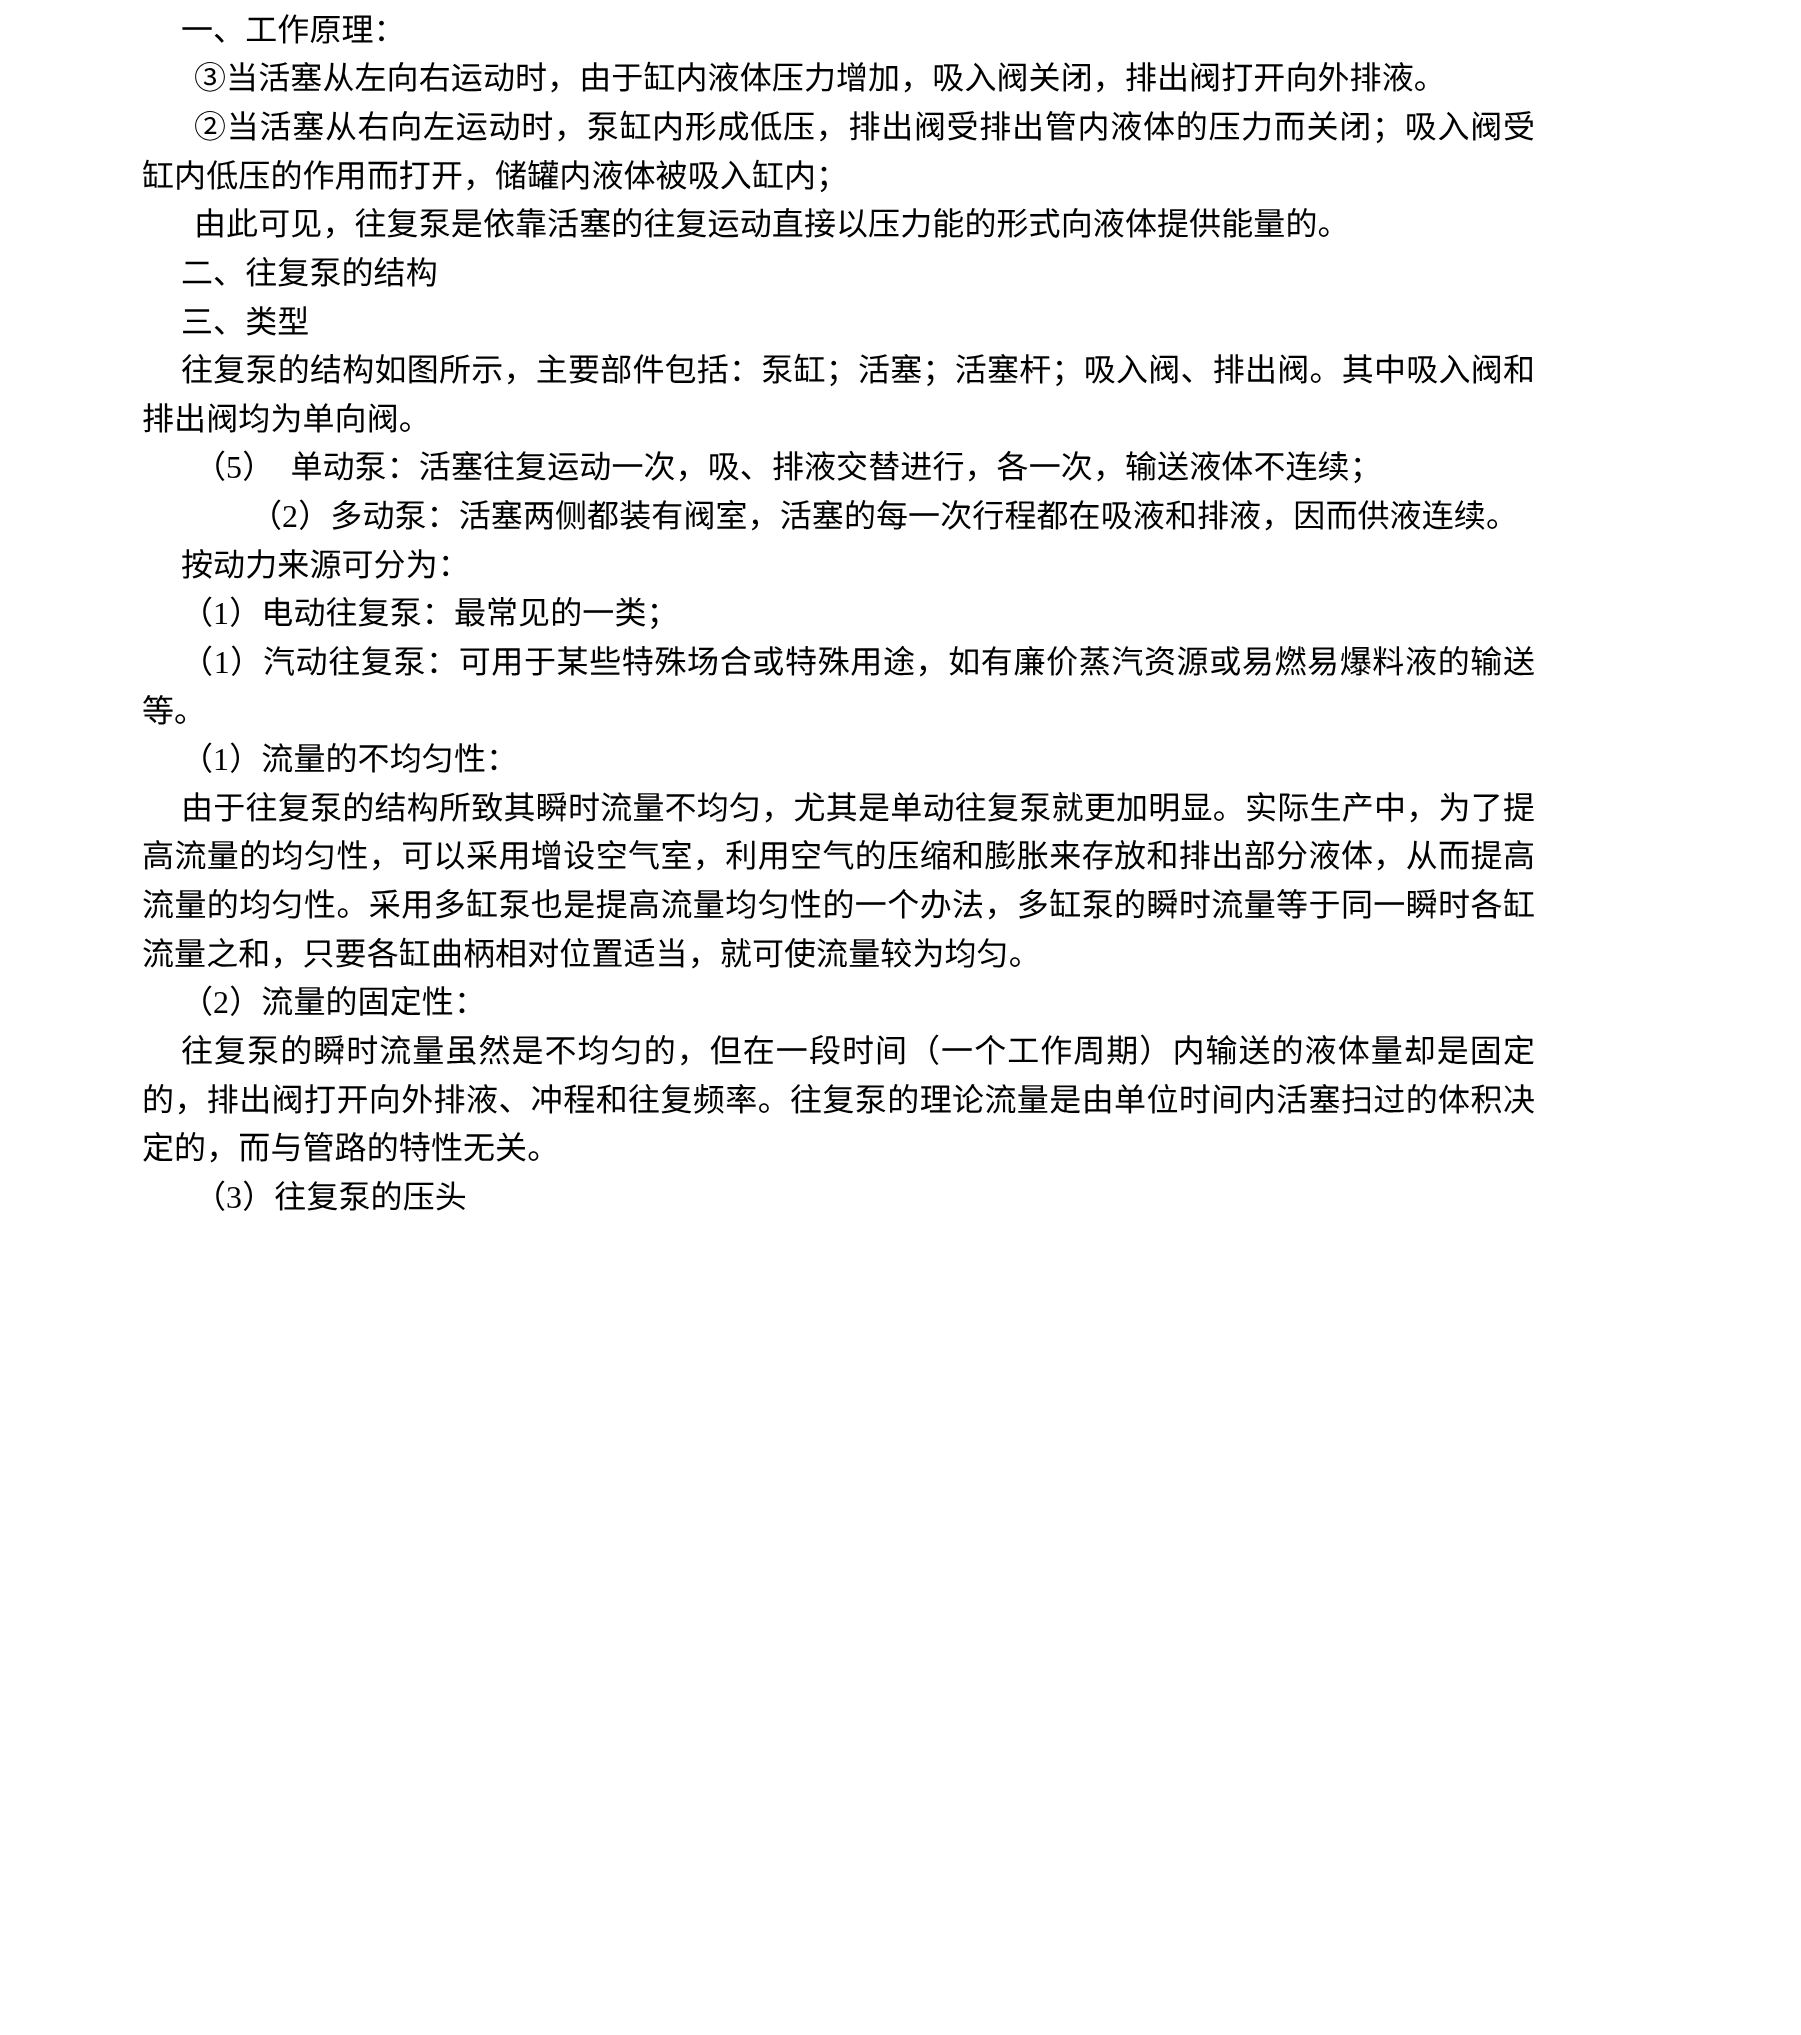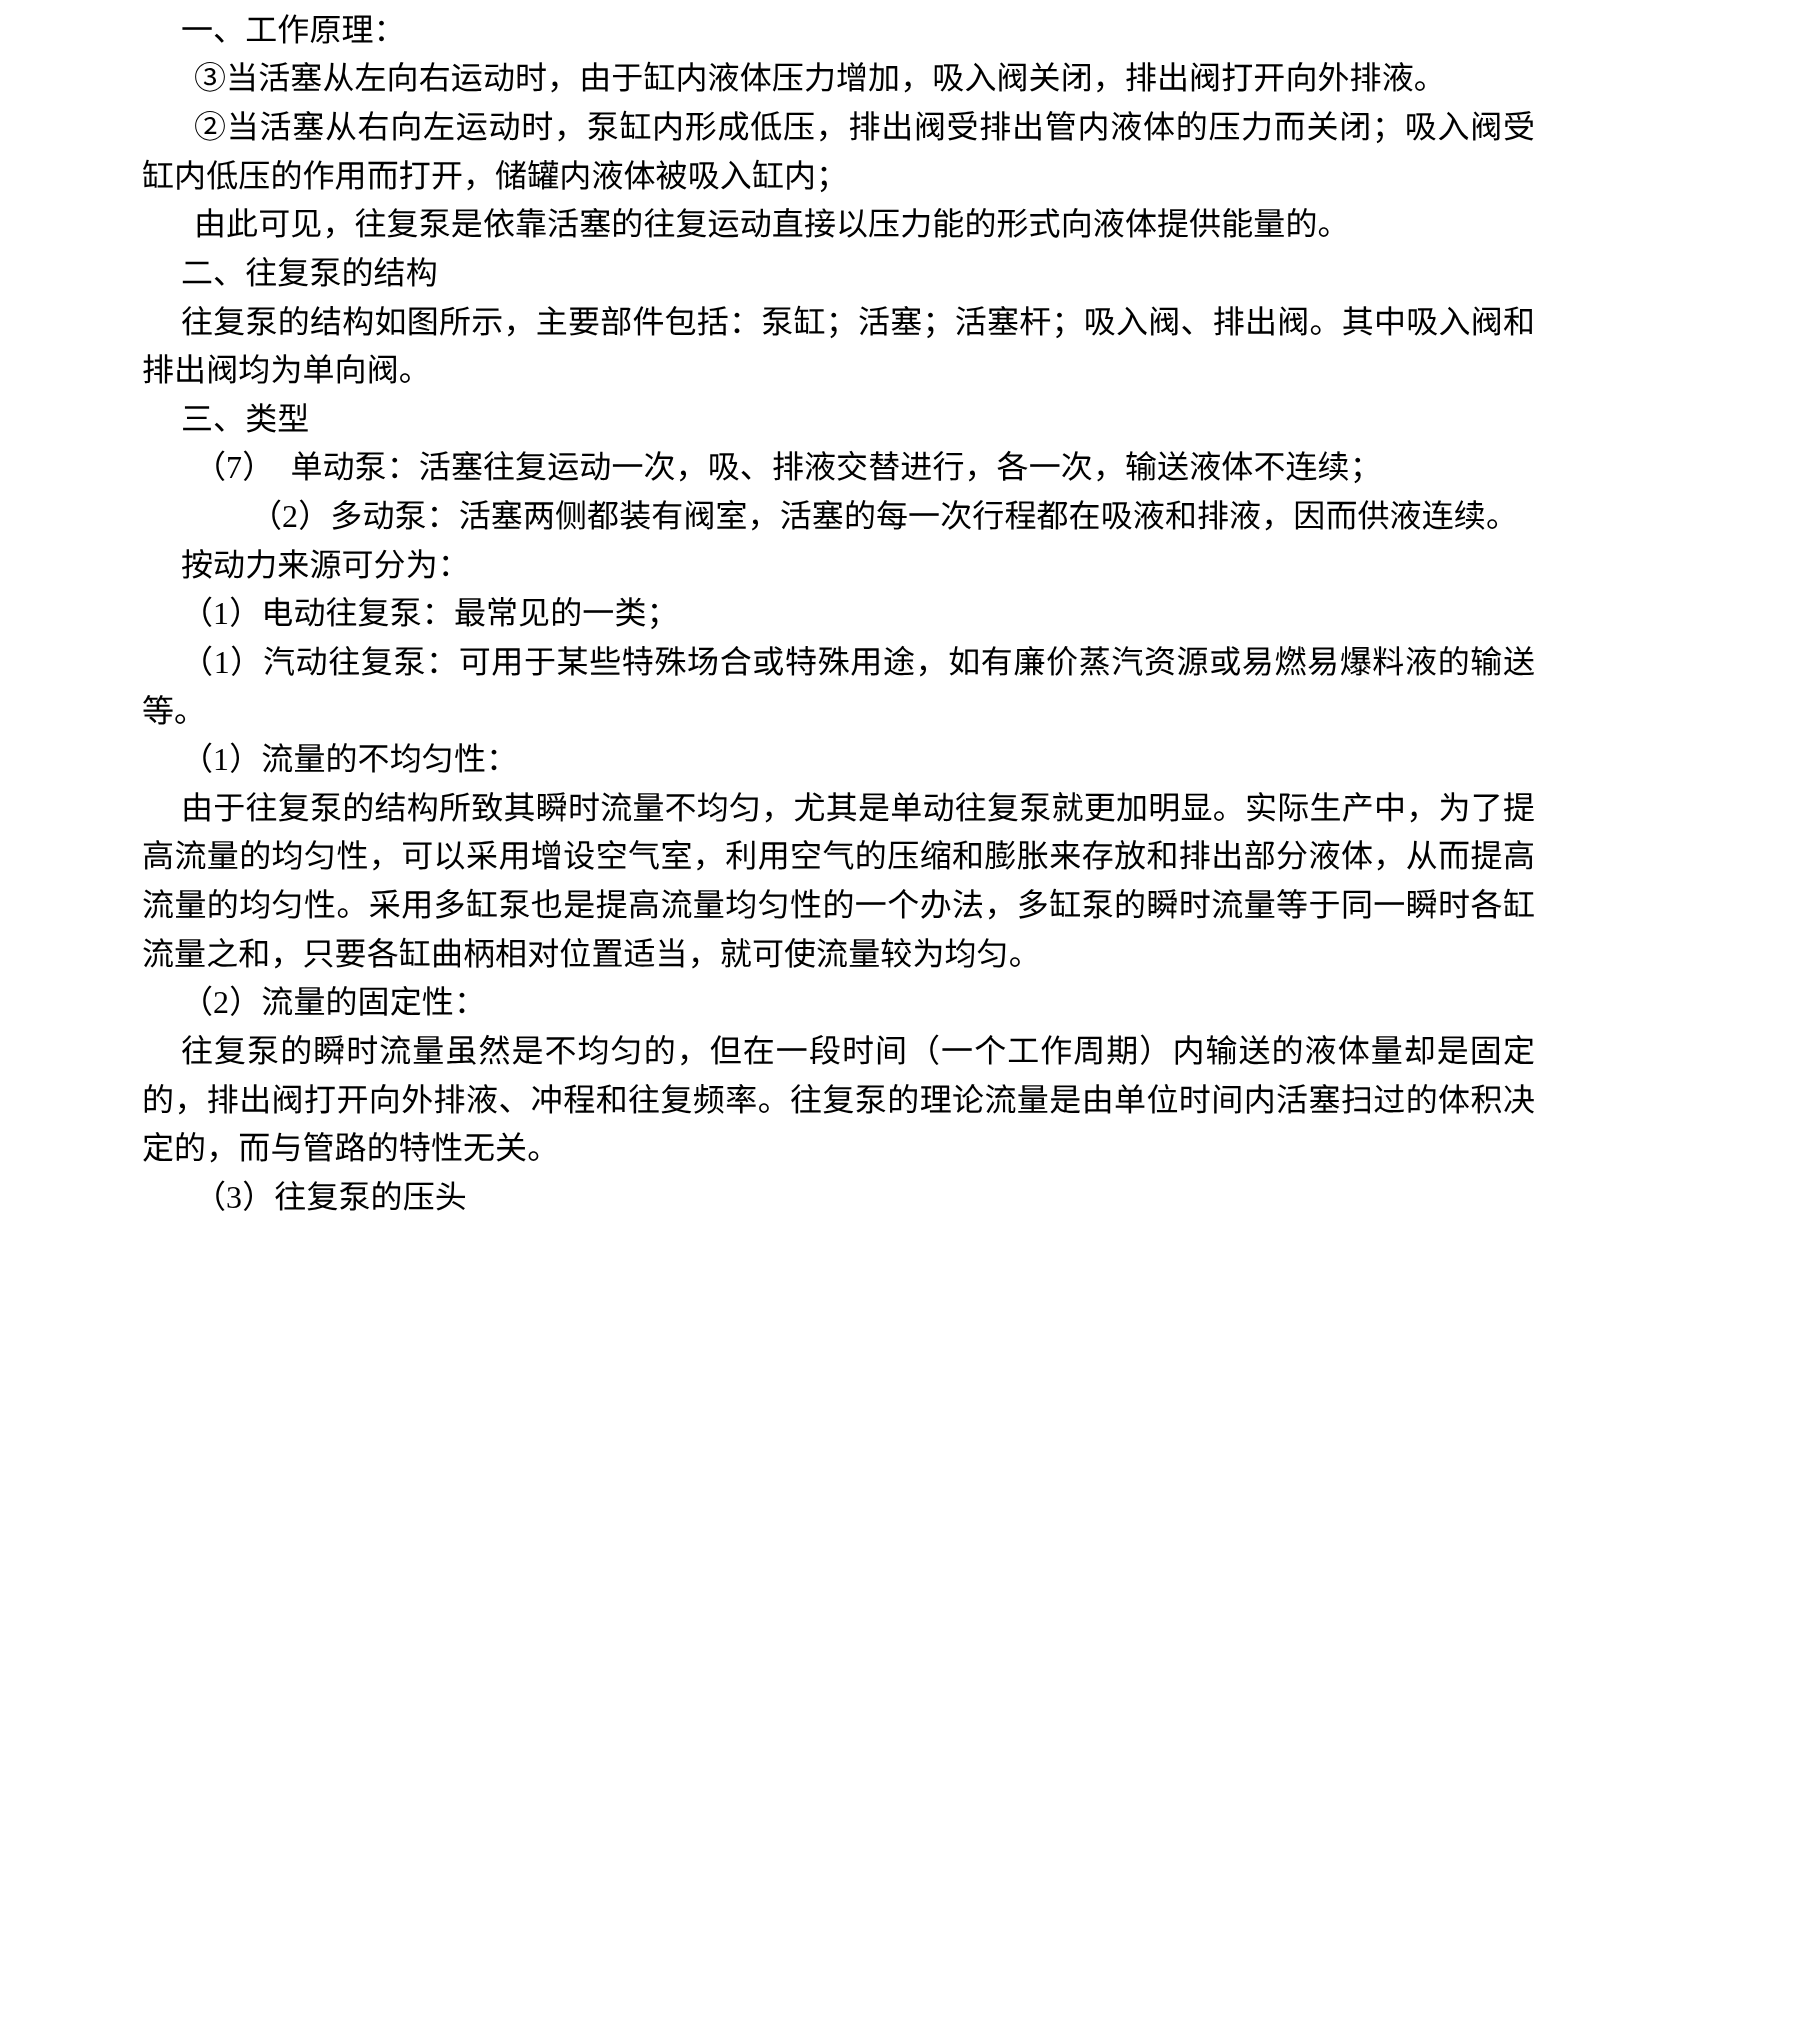--- a/index.html
+++ b/index.html
@@ -51,26 +51,26 @@
 
 
     <p class="ind-2">③当活塞从左向右运动时，由于缸内液体压力增加，吸入阀关闭，排出阀打开向外排液。</p>
 
     <p class="ind-2">②当活塞从右向左运动时，泵缸内形成低压，排出阀受排出管内液体的压力而关闭；吸入阀受缸内低压的作用而打开，储罐内液体被吸入缸内；</p>
 
     <p class="ind-2">由此可见，往复泵是依靠活塞的往复运动直接以压力能的形式向液体提供能量的。</p>
 
     <p class="ind-1 heading">二、往复泵的结构</p>
 
+    <p class="ind-1 heading">三、类型</p>
+
     <p class="ind-1">往复泵的结构如图所示，主要部件包括：泵缸；活塞；活塞杆；吸入阀、排出阀。其中吸入阀和排出阀均为单向阀。</p>
 
-    <p class="ind-1 heading">三、类型</p>
 
-
-    <p class="ind-2">（7）　单动泵：活塞往复运动一次，吸、排液交替进行，各一次，输送液体不连续；</p>
+    <p class="ind-2">（5）　单动泵：活塞往复运动一次，吸、排液交替进行，各一次，输送液体不连续；</p>
 
     <p class="ind-4">（2）多动泵：活塞两侧都装有阀室，活塞的每一次行程都在吸液和排液，因而供液连续。</p>
 
 
     <p class="ind-1">按动力来源可分为：</p>
 
     <p class="ind-1">（1）电动往复泵：最常见的一类；</p>
 
     <p class="ind-1">（1）汽动往复泵：可用于某些特殊场合或特殊用途，如有廉价蒸汽资源或易燃易爆料液的输送等。</p>
 

